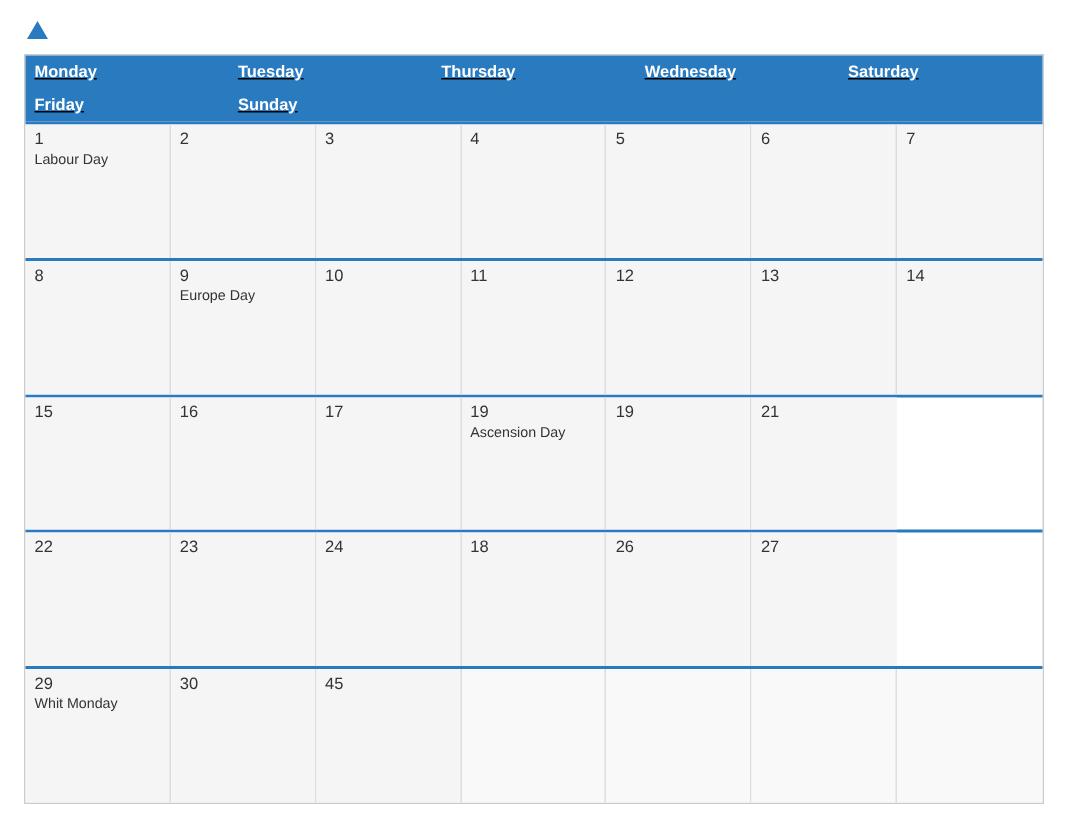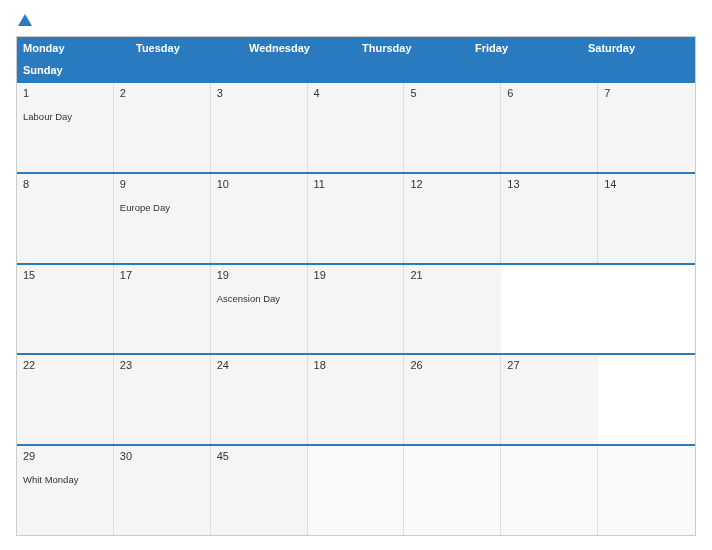--- a/index.html
+++ b/index.html
@@ -52,22 +52,23 @@
       min-width: 100px;
     }
     .calendar {
       flex: 1;
       display: flex;
       flex-direction: column;
       border: 1px solid #ccc;
     }
     .day-headers {
       display: grid;
-      grid-template-columns: repeat(6, 1fr);
+      grid-template-columns: repeat(5, 1fr);
       background: #2a7abf;
+      text-decoration: underline;
     }
     .day-header {
       color: #fff;
       font-size: 11px;
       font-weight: bold;
       padding: 5px 6px;
       text-align: left;
     }
     .weeks {
       flex: 1;
@@ -95,21 +96,21 @@
     }
     .day-num {
       font-size: 11px;
       color: #333;
       font-weight: normal;
       display: block;
     }
     .holiday {
       font-size: 9.5px;
       color: #333;
-      margin-top: 12px;
+      margin-top: 2px;
       display: block;
     }
     .logo-row {
       display: flex;
       align-items: center;
       gap: 0;
     }
     .logo-text-general {
       font-size: 13px;
       font-weight: bold;
@@ -134,24 +135,24 @@
       <span class="logo-text-blue"></span>
     </div>
     <div class="title"></div>
     <div class="country"></div>
   </div>
 
   <div class="calendar">
     <div class="day-headers">
     <div class="day-header">Monday</div>
         <div class="day-header">Tuesday</div>
+        <div class="day-header">Thursday</div>
         <div class="day-header">Wednesday</div>
-        <div class="day-header">Thursday</div>
+        <div class="day-header">Saturday</div>
         <div class="day-header">Friday</div>
-        <div class="day-header">Saturday</div>
         <div class="day-header">Sunday</div>
       </div>
     <div class="weeks">
     <div class="week-row">
           <div class="day-cell">
             <span class="day-num">1</span>
             <span class="holiday">Labour Day</span>
           </div>
           <div class="day-cell">
             <span class="day-num">2</span>
@@ -192,20 +193,23 @@
           <div class="day-cell">
             <span class="day-num">13</span>
           </div>
           <div class="day-cell">
             <span class="day-num">14</span>
           </div>
         </div>
         <div class="week-row">
           <div class="day-cell">
             <span class="day-num">15</span>
+          </div>
+          <div class="day-cell">
+            <span class="day-num">16</span>
           </div>
           <div class="day-cell">
             <span class="day-num">17</span>
           </div>
           <div class="day-cell">
             <span class="day-num">19</span>
             <span class="holiday">Ascension Day</span>
           </div>
           <div class="day-cell">
             <span class="day-num">19</span>

